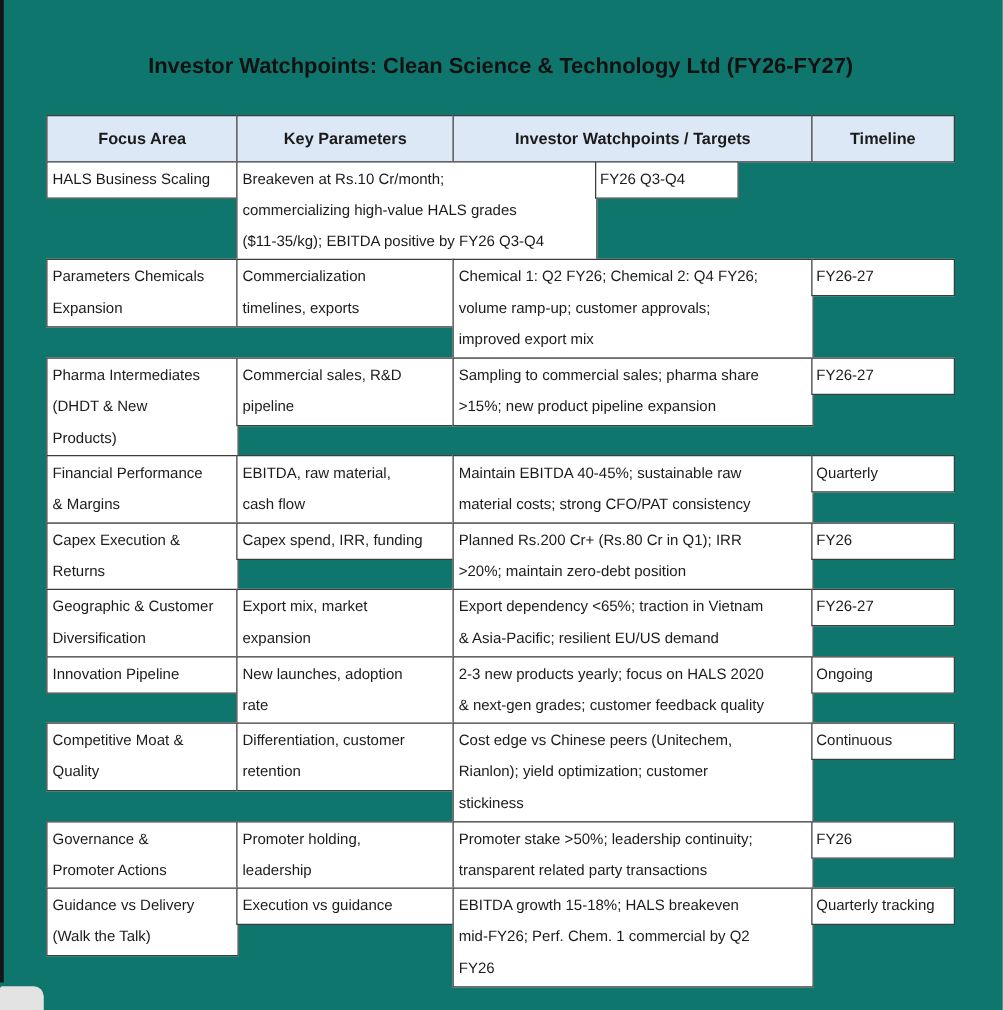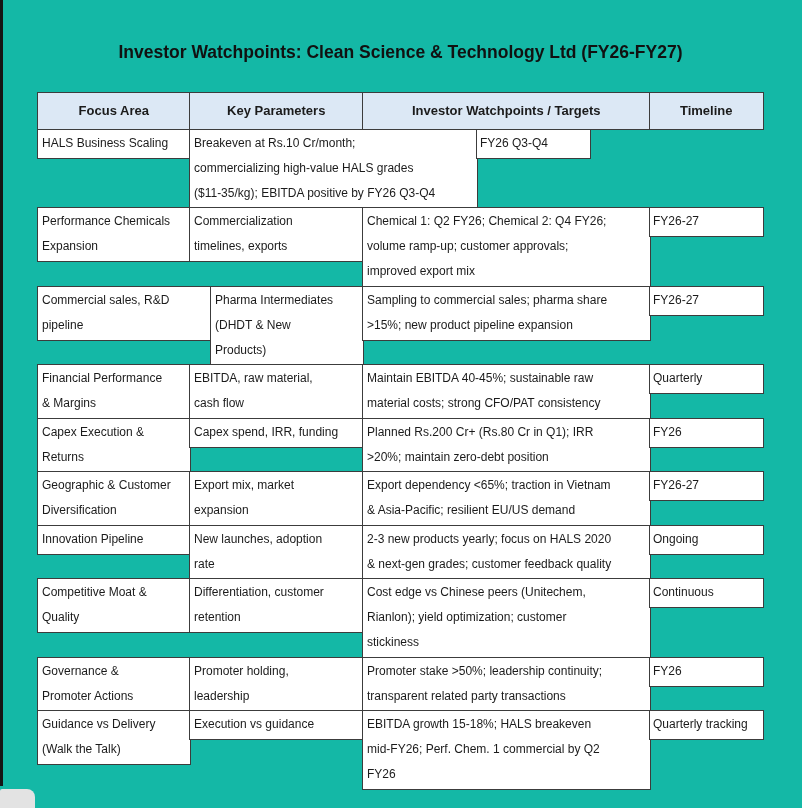--- a/index.html
+++ b/index.html
@@ -1,20 +1,20 @@
 <!DOCTYPE html>
 <html style="--header-bg: #dce8f5; --border: #3c3c3c; --left-bar: #151515; --corner-chip: #e3e3e3;"><head>
 <meta charset="utf-8">
 <style>
   html,body { margin:0; padding:0; }
   .screen {
     position: relative;
     width: 802px;
     height: 808px;
-    background: #14b8a6;
+    background: #0f766e;
     overflow: hidden;
     font-family: "Liberation Sans", sans-serif;
     color: #1b1b1b;
   }
   .left-bar {
     position: absolute;
     left: 0; top: 0;
     width: 3px; height: 786px;
     background: var(--left-bar, #151515);
   }
@@ -89,36 +89,36 @@
 
     <div class="row">
       <div class="cell c1">HALS Business Scaling</div>
       <div class="cell c3">Breakeven at Rs.10 Cr/month;
 commercializing high-value HALS grades
 ($11-35/kg); EBITDA positive by FY26 Q3-Q4</div>
       <div class="cell c4">FY26 Q3-Q4</div>
     </div>
 
     <div class="row">
-      <div class="cell c1">Performance Chemicals
+      <div class="cell c1">Parameters Chemicals
 Expansion</div>
       <div class="cell c2">Commercialization
 timelines, exports</div>
       <div class="cell c3">Chemical 1: Q2 FY26; Chemical 2: Q4 FY26;
 volume ramp-up; customer approvals;
 improved export mix</div>
       <div class="cell c4">FY26-27</div>
     </div>
 
     <div class="row">
-      <div class="cell c2">Commercial sales, R&amp;D
-pipeline</div>
       <div class="cell c1">Pharma Intermediates
 (DHDT &amp; New
 Products)</div>
+      <div class="cell c2">Commercial sales, R&amp;D
+pipeline</div>
       <div class="cell c3">Sampling to commercial sales; pharma share
 &gt;15%; new product pipeline expansion</div>
       <div class="cell c4">FY26-27</div>
     </div>
 
     <div class="row">
       <div class="cell c1">Financial Performance
 &amp; Margins</div>
       <div class="cell c2">EBITDA, raw material,
 cash flow</div>

